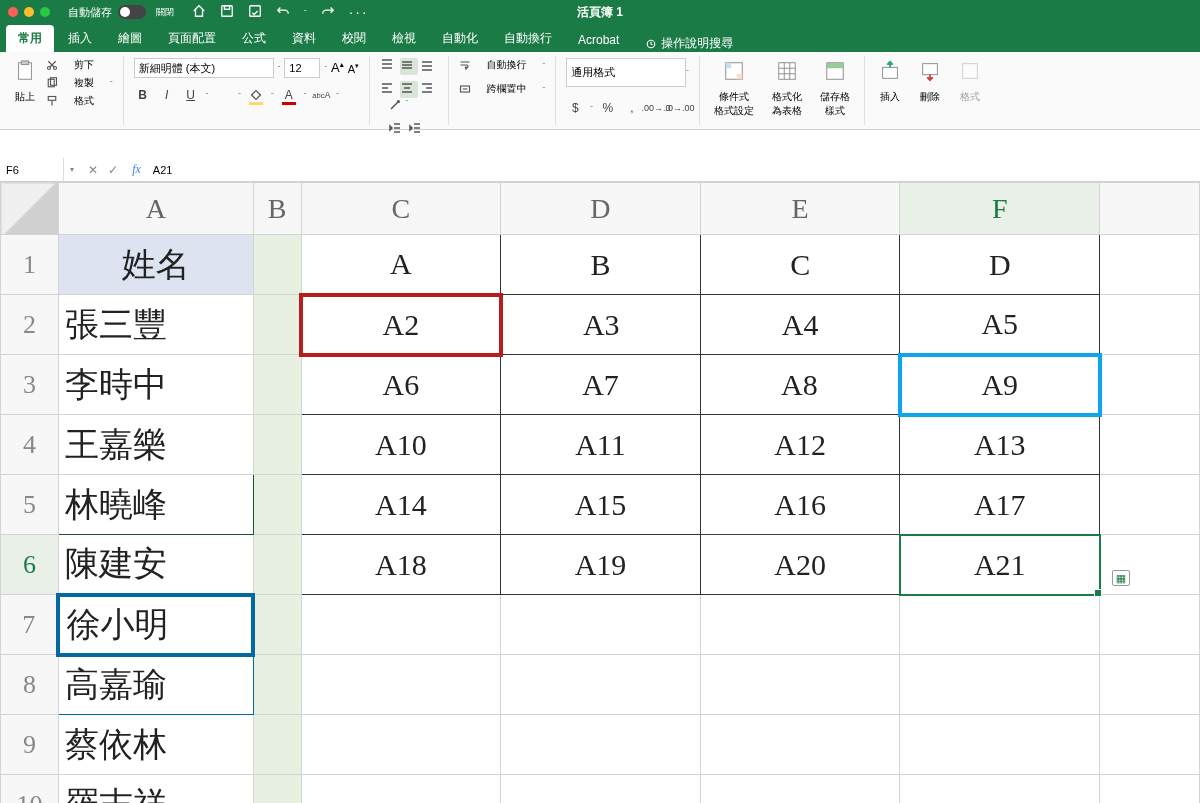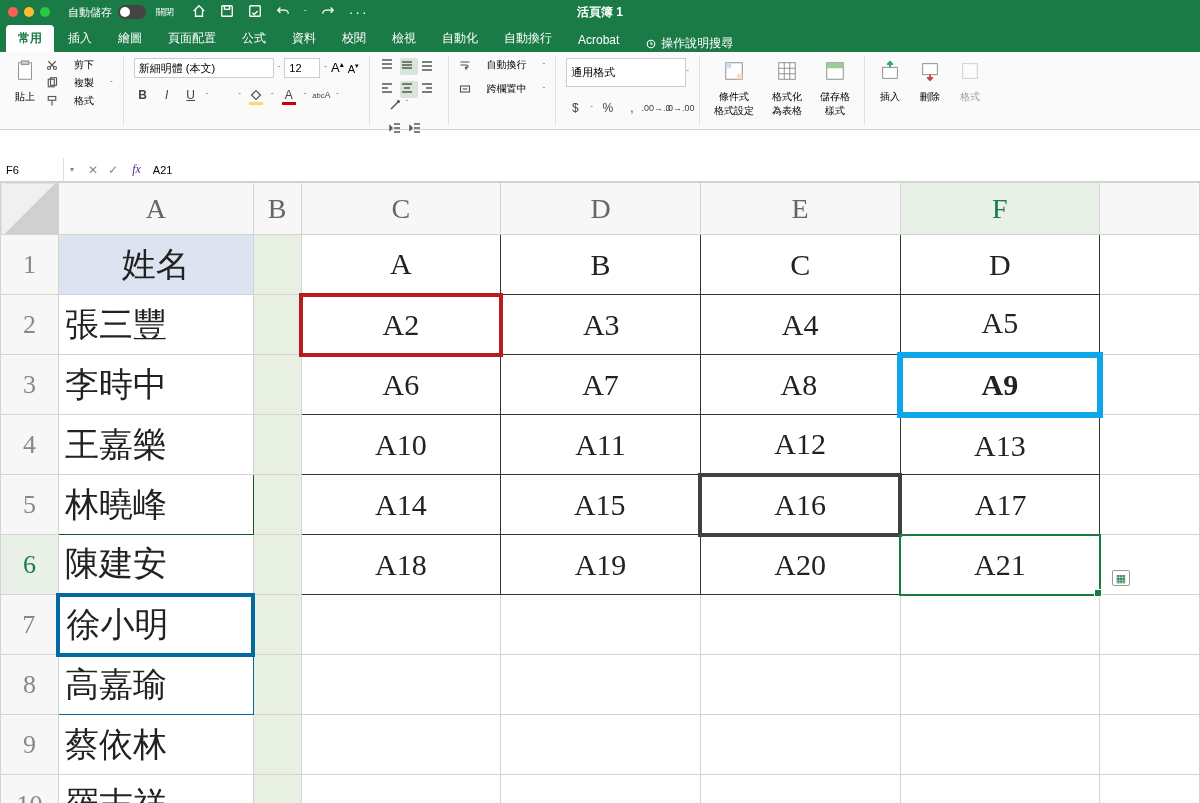--- a/index.html
+++ b/index.html
@@ -54,21 +54,21 @@
 .num-sel { display: flex; align-items: center; }
 .num-sel input { width: 120px; height: 29px; border: 1px solid #ccc; font-size: 11px; padding: 0 4px; }
 .style-btns { display: flex; gap: 10px; }
 .cell-ops { display: flex; gap: 10px; }
 
 .namebox-row { display: flex; align-items: center; border-bottom: 1px solid #d0d0d0; height: 24px; background: #fff; margin-top: 28px; }
 .namebox { width: 64px; padding: 0 6px; font-size: 11px; border-right: 1px solid #ddd; height: 100%; display: flex; align-items: center; }
 .nb-caret { padding: 0 6px; color: #888; font-size: 8px; }
 .fx-icons { display: flex; gap: 10px; padding: 0 8px; color: #888; }
 .fx-icons span { cursor: pointer; font-size: 12px; }
-.fx-label { font-style: italic; font-family: Georgia, serif; color: #4c1d95; padding: 0 6px; }
+.fx-label { font-style: italic; font-family: Georgia, serif; color: #3b82f6; padding: 0 6px; }
 .formula-input { flex: 1; padding: 0 6px; font-size: 11px; }
 
 .sheet { position: relative; overflow: hidden; }
 .grid { border-collapse: collapse; table-layout: fixed; }
 .grid th, .grid td { border: 1px solid #d4d4d4; padding: 0; }
 .corner { width: 58px; height: 52px; background: linear-gradient(135deg, #f0f0f0 50%, #d0d0d0 50%); }
 .col-h { background: #f7f7f7; text-align: center; font-family: Georgia, "Times New Roman", serif; font-size: 28px; color: #666; font-weight: normal; height: 52px; }
 .col-h.sel { color: #1a7b46; background: #e8f0e8; }
 .row-h { background: #f7f7f7; text-align: center; font-family: Georgia, serif; font-size: 26px; color: #888; width: 58px; font-weight: normal; }
 .row-h.sel { color: #1a7b46; background: #e8f0e8; }
@@ -396,40 +396,40 @@
           <td class="cell" style="border:1px solid #333;">A5</td>
           <td class="cell"></td>
         </tr>
         <tr>
           <th class="row-h">3</th>
           <td class="cell name-cell" style="border:1px solid #d4d4d4;">李時中</td>
           <td class="cell col-B-cell"></td>
           <td class="cell" style="border:1px solid #333;">A6</td>
           <td class="cell" style="border:1px solid #333;">A7</td>
           <td class="cell" style="border:1px solid #333;">A8</td>
-          <td class="cell" style="border:6px solid #0ea5e9;font-weight:bold;">A9</td>
+          <td class="cell" style="border:4px solid #0ea5e9;">A9</td>
           <td class="cell"></td>
         </tr>
         <tr>
           <th class="row-h">4</th>
           <td class="cell name-cell" style="border:1px solid #d4d4d4;">王嘉樂</td>
           <td class="cell col-B-cell"></td>
           <td class="cell" style="border:1px solid #333;">A10</td>
           <td class="cell" style="border:1px solid #333;">A11</td>
           <td class="cell" style="border:1px solid #333;">A12</td>
           <td class="cell" style="border:1px solid #333;">A13</td>
           <td class="cell"></td>
         </tr>
         <tr>
           <th class="row-h">5</th>
           <td class="cell name-cell" style="border:1px solid #14532d;">林曉峰</td>
           <td class="cell col-B-cell"></td>
           <td class="cell" style="border:1px solid #333;">A14</td>
           <td class="cell" style="border:1px solid #333;">A15</td>
-          <td class="cell" style="border:4px solid #404040;margin-top:33px;">A16</td>
+          <td class="cell" style="border:1px solid #404040;margin-top:33px;">A16</td>
           <td class="cell" style="border:1px solid #333;">A17</td>
           <td class="cell"></td>
         </tr>
         <tr>
           <th class="row-h sel">6</th>
           <td class="cell name-cell" style="border:1px solid #d4d4d4;">陳建安</td>
           <td class="cell col-B-cell"></td>
           <td class="cell" style="border:1px solid #333;">A18</td>
           <td class="cell" style="border:1px solid #333;">A19</td>
           <td class="cell" style="border:1px solid #333;">A20</td>

